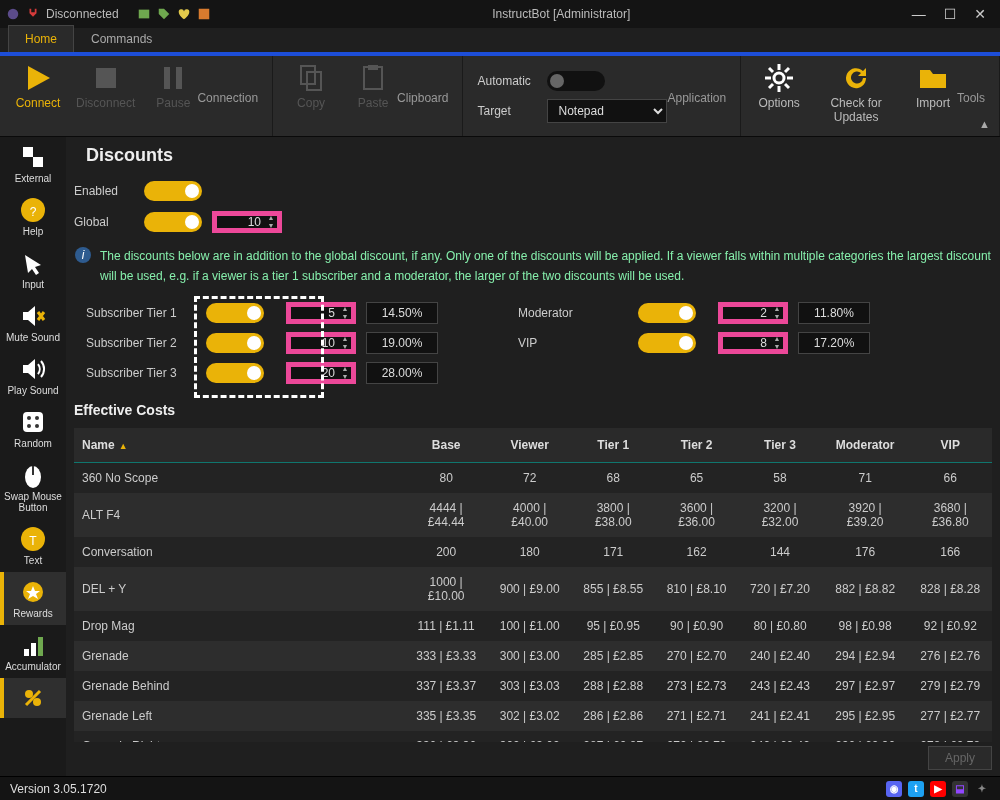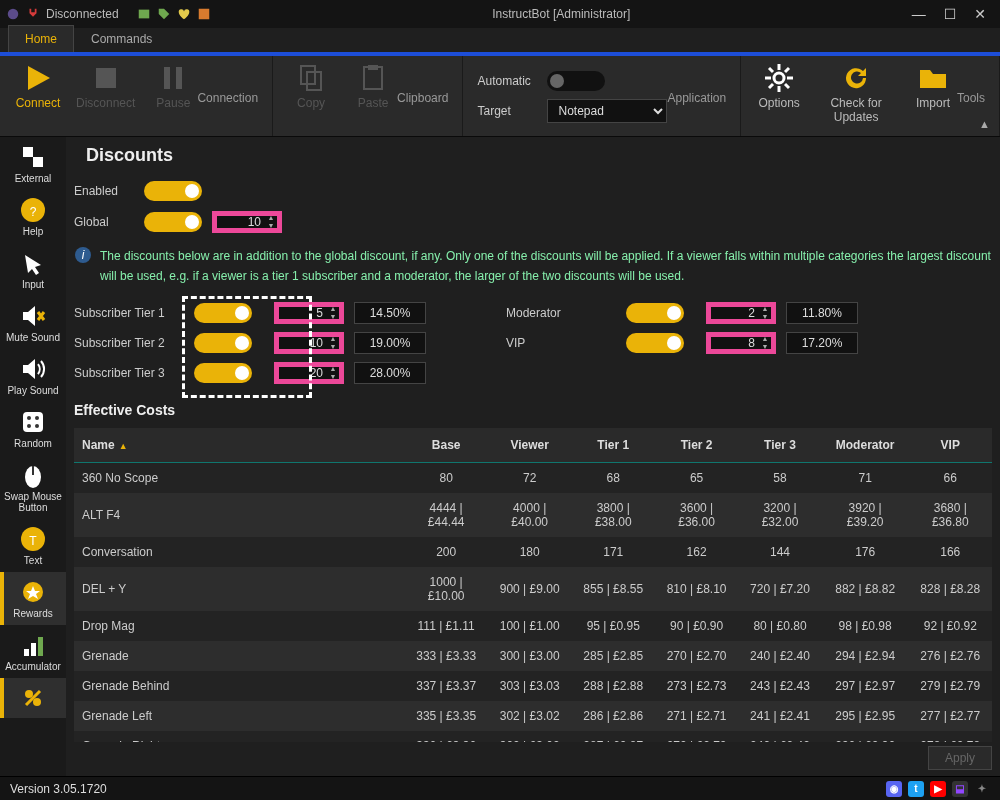--- a/index.html
+++ b/index.html
@@ -43,21 +43,21 @@
 .main h3{font-size:14px;font-weight:bold;color:#eee;margin:10px 0 6px}
 .drow{display:flex;align-items:center;gap:10px;margin:5px 0}
 .drow label{width:60px;color:#ccc}
 .spin{display:flex;align-items:center;background:#111;border:5px solid #ec4899;width:70px;height:22px}
 .spin input{background:transparent;border:none;width:48px;text-align:right;padding-right:4px;color:#ddd}
 .spin .sp{display:flex;flex-direction:column;width:16px}
 .spin .sp b{font-size:7px;line-height:8px;text-align:center;color:#aaa;cursor:pointer;font-weight:normal}
 .info{display:flex;gap:8px;margin:8px 0}
 .info .iic{width:18px;height:18px;flex-shrink:0}
 .info p{color:#86efac;line-height:20px}
-.discount-grid{display:grid;grid-template-columns:110px 70px 70px 72px 60px 110px 70px 70px 72px;gap:8px 10px;align-items:center;margin:8px 0;position:relative}
+.discount-grid{display:grid;grid-template-columns:110px 70px 70px 72px 60px 110px 70px 70px 72px;gap:8px 10px;align-items:center;margin:8px 12px;position:relative}
 .discount-grid .lbl{color:#ccc}
 .pct{background:#111;border:1px solid #444;width:72px;height:22px;display:flex;align-items:center;justify-content:center;color:#ddd}
 .dashed{position:absolute;border:3px dashed #fff;pointer-events:none}
 .table-wrap{flex:1;overflow:auto;margin-top:4px}
 table{width:100%;border-collapse:collapse}
 thead th{background:#2a2a2a;padding:10px 8px;text-align:center;font-weight:bold;border-bottom:1px solid #0f766e;position:sticky;top:0}
 thead th:first-child{text-align:left}
 thead th .sort{color:#eab308;font-size:9px;margin-left:4px}
 tbody td{padding:8px;text-align:center;color:#ccc}
 tbody td:first-child{text-align:left}

